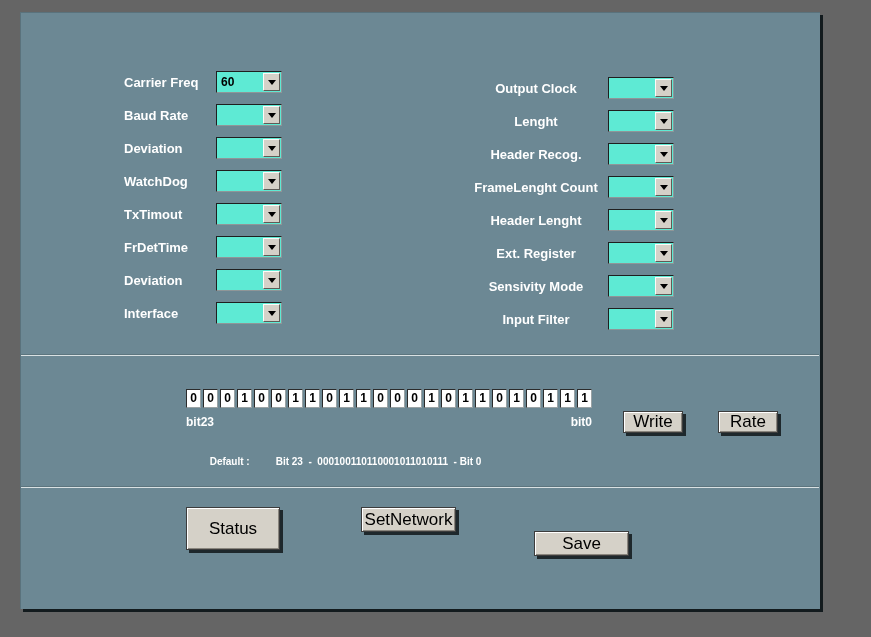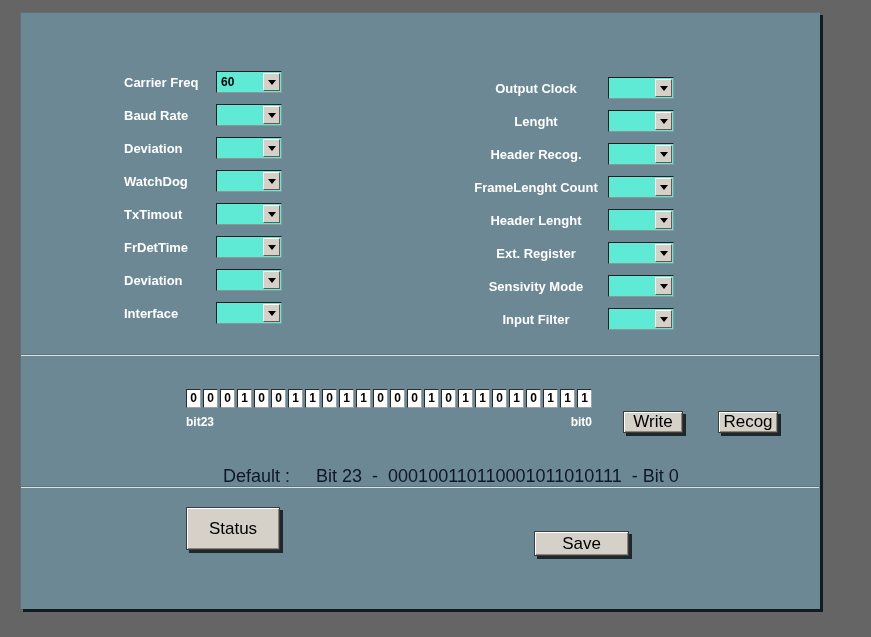--- a/index.html
+++ b/index.html
@@ -43,21 +43,21 @@
   
   .bit-row { position:absolute; left:165px; top:376px; display:flex; gap:2px; }
   .bit {
     width:15px; height:19px; background:#ffffff; color:#000;
     border:1px solid; border-color:#2b2b2b #9aa2a4 #9aa2a4 #2b2b2b;
     font-size:12px; font-weight:bold; line-height:17px; text-align:center;
   }
   .bit-scale { position:absolute; left:165px; top:402px; width:406px; display:flex; justify-content:space-between; }
   .bit-scale span { font-size:12px; font-weight:bold; color:#ffffff; }
 
-  .default-line { position:absolute; left:172px; top:432px; font-size:18px; font-weight:normal; color:#0f172a; white-space:pre; }
+  .default-line { position:absolute; left:172px; top:432px; font-size:10px; font-weight:bold; color:#ffffff; white-space:pre; }
   .default-line .dval { margin-left:26px; }
 
   
   .btn3d {
     position:absolute; background:#d5d1c8; color:#000;
     border:1px solid #3c3c3c;
     box-shadow:3px 3px 0 0 #1e282c, inset 1px 1px 0 #ffffff, inset -1px -1px 0 #8a867e;
     font-family:"Liberation Sans", sans-serif; font-size:17px;
     display:flex; align-items:center; justify-content:center; cursor:default;
   }
@@ -250,25 +250,26 @@
       <span class="bit">1</span>
       <span class="bit">1</span>
       <span class="bit">1</span>
     </div>
     <div class="bit-scale">
       <span>bit23</span>
       <span>bit0</span>
     </div>
 
     <button class="btn3d btn-write">Write</button>
-    <button class="btn3d btn-read">Recog</button>
+    <button class="btn3d btn-read">Rate</button>
 
     <div class="default-line">
       <span>Default :</span><span class="dval">Bit 23  -  000100110110001011010111  - Bit 0</span>
     </div>
 
     <div class="sep sep2"></div>
 
     <button class="btn3d btn-status">Status</button>
+    <button class="btn3d btn-setnetwork">SetNetwork</button>
     <button class="btn3d btn-save">Save</button>
 
   </div>
 </div>
 
 </body></html>

